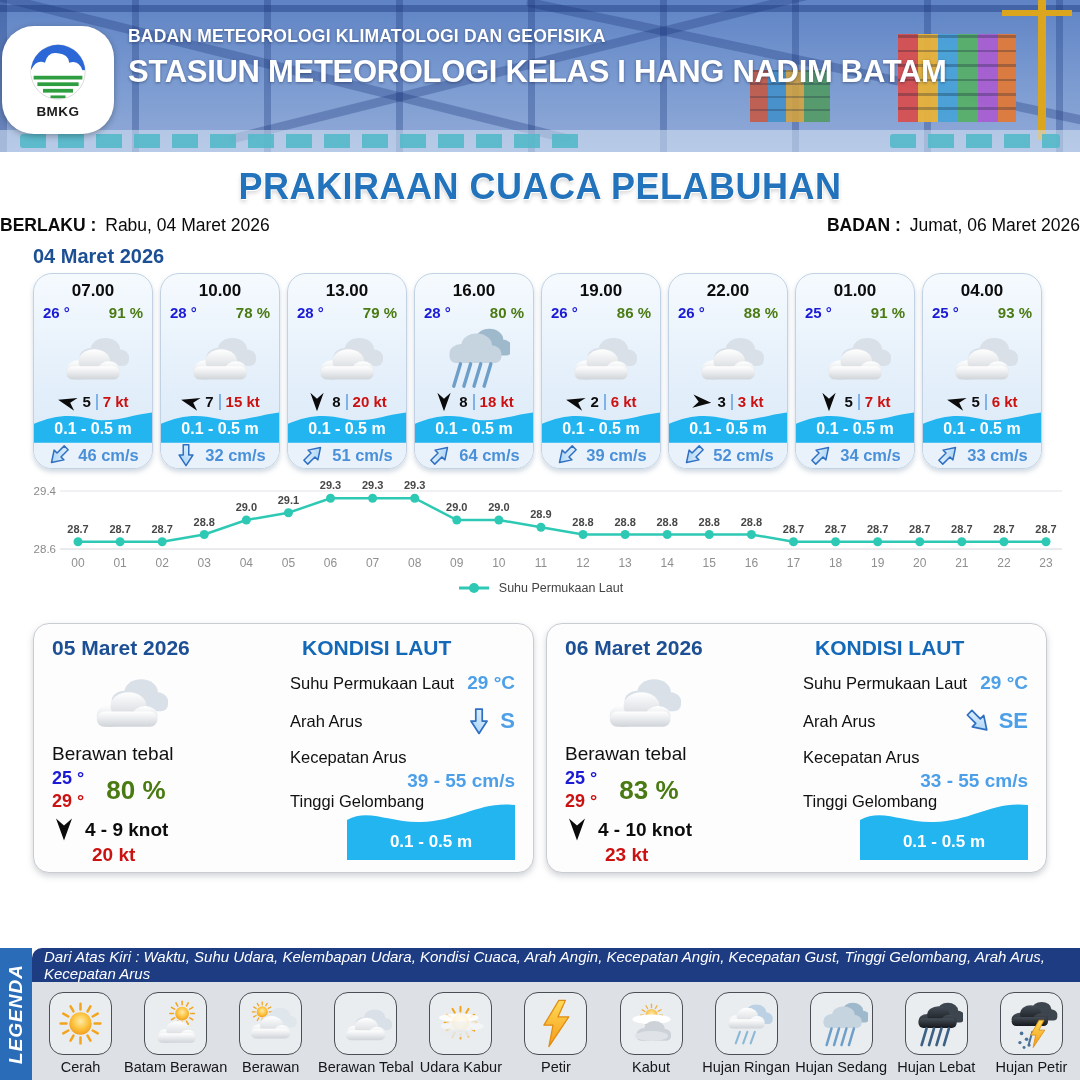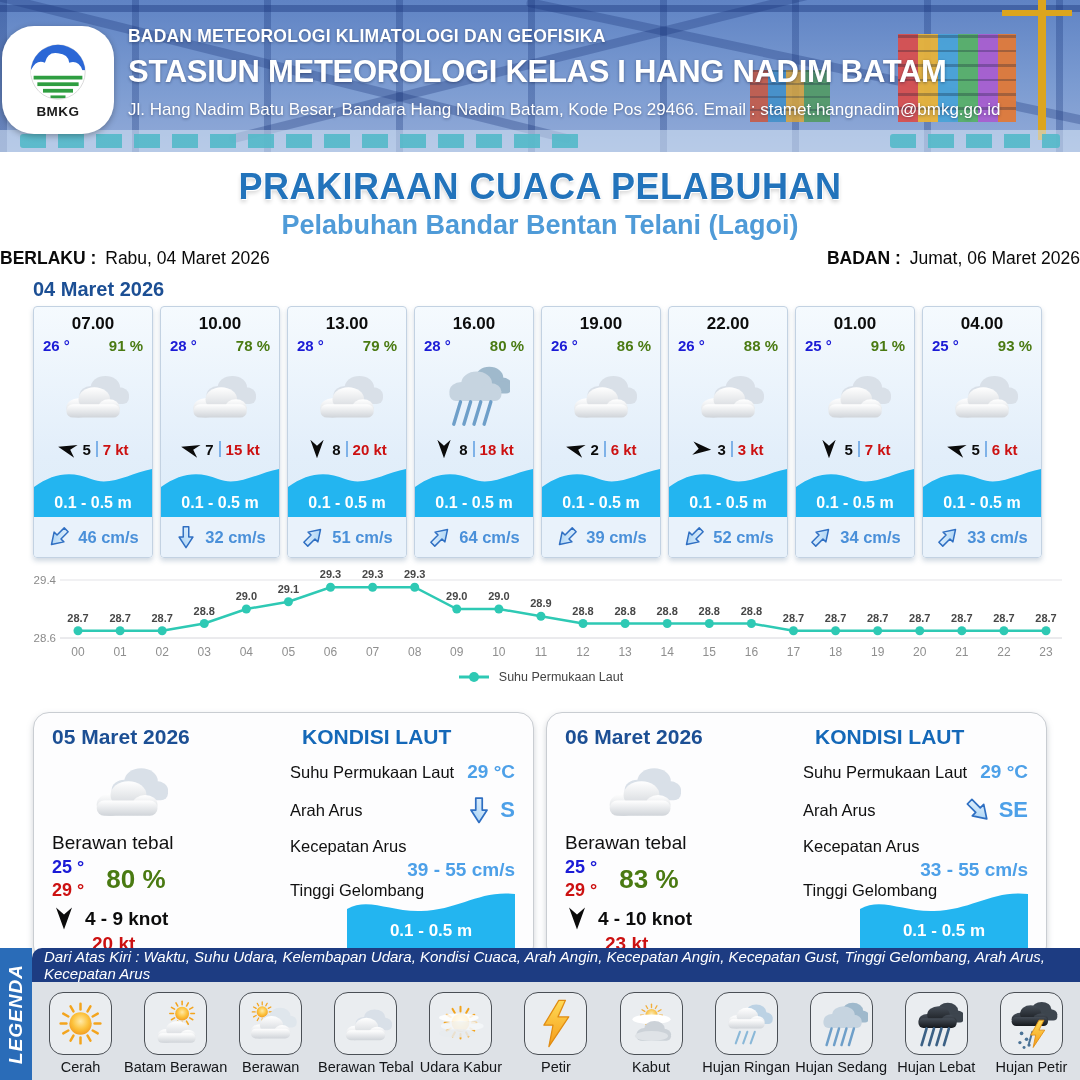--- a/index.html
+++ b/index.html
@@ -46,21 +46,21 @@
     text-shadow:1px 1px 0 #fff,-1px -1px 0 #fff,0 3px 4px rgba(0,0,0,.18)}
   .port-title{text-align:center;font-size:27px;font-weight:bold;color:#4f9bd8;margin-top:2px}
   .validity{display:flex;justify-content:space-between;gap:110px;margin-top:7px;font-size:17.5px;color:#0a0a0a}
   .v-group{display:flex;gap:9px;align-items:baseline}
   .v-label{font-weight:bold}
 
   .day-label{color:#1c4f94;font-weight:bold;font-size:20px;margin:9px 0 5px 33px}
 
   
   .cards-row{display:flex;gap:7px;margin:0 33px}
-  .fcard{width:120px;height:252px;box-sizing:border-box;border:1px solid #c3d2e2;border-radius:4px;
+  .fcard{width:120px;height:196px;box-sizing:border-box;border:1px solid #c3d2e2;border-radius:19px;
     background:linear-gradient(180deg,#f5fafe 0%,#e2eefa 60%,#dcebf7 100%);
     box-shadow:0 3px 5px rgba(100,130,160,.30);overflow:hidden;display:flex;flex-direction:column}
   .fc-time{text-align:center;font-weight:bold;font-size:17px;color:#0c0c0c;margin-top:7px}
   .fc-th{display:flex;justify-content:space-between;padding:0 9px;font-weight:bold;font-size:15px;margin-top:3px}
   .fc-temp{color:#1b1bd6}
   .fc-hum{color:#4a7a12}
   .fc-icon{height:82px;display:flex;align-items:center;justify-content:center}
   .fc-icon svg{width:72px;height:72px}
   .fc-wind{display:flex;align-items:center;justify-content:center;gap:5px;font-weight:bold;font-size:15px;height:26px;color:#0c0c0c}
   .fc-wind .dart{width:20px;height:16px;flex:none}
@@ -183,26 +183,24 @@
           <rect x="16" y="50" width="32" height="4" fill="#2f9e41"></rect>
           <rect x="24" y="57" width="16" height="3" fill="#2f9e41"></rect>
         </g>
       </svg>
       <div class="logo-text">BMKG</div>
     </div>
 
     <div class="hdr-text">
       <div class="hdr-line1">BADAN METEOROLOGI KLIMATOLOGI DAN GEOFISIKA</div>
       <div class="hdr-line2">STASIUN METEOROLOGI KELAS I HANG NADIM BATAM</div>
-      <div class="hdr-line3">Jl. Hang Nadim Batu Besar, Bandara Hang Nadim Batam, Kode Pos 29466. Email : stamet.hangnadim@bmkg.go.id</div>
     </div>
   </div>
 
   <div class="main-title">PRAKIRAAN CUACA PELABUHAN</div>
-  <div class="port-title">Pelabuhan Bandar Bentan Telani (Lagoi)</div>
   <div class="validity">
     <div class="v-group">
       <span class="v-label">BERLAKU :</span>
       <span>Rabu, 04 Maret 2026</span>
     </div>
     <div class="v-group">
       <span class="v-label">BADAN :</span>
       <span>Jumat, 06 Maret 2026</span>
     </div>
   </div>

